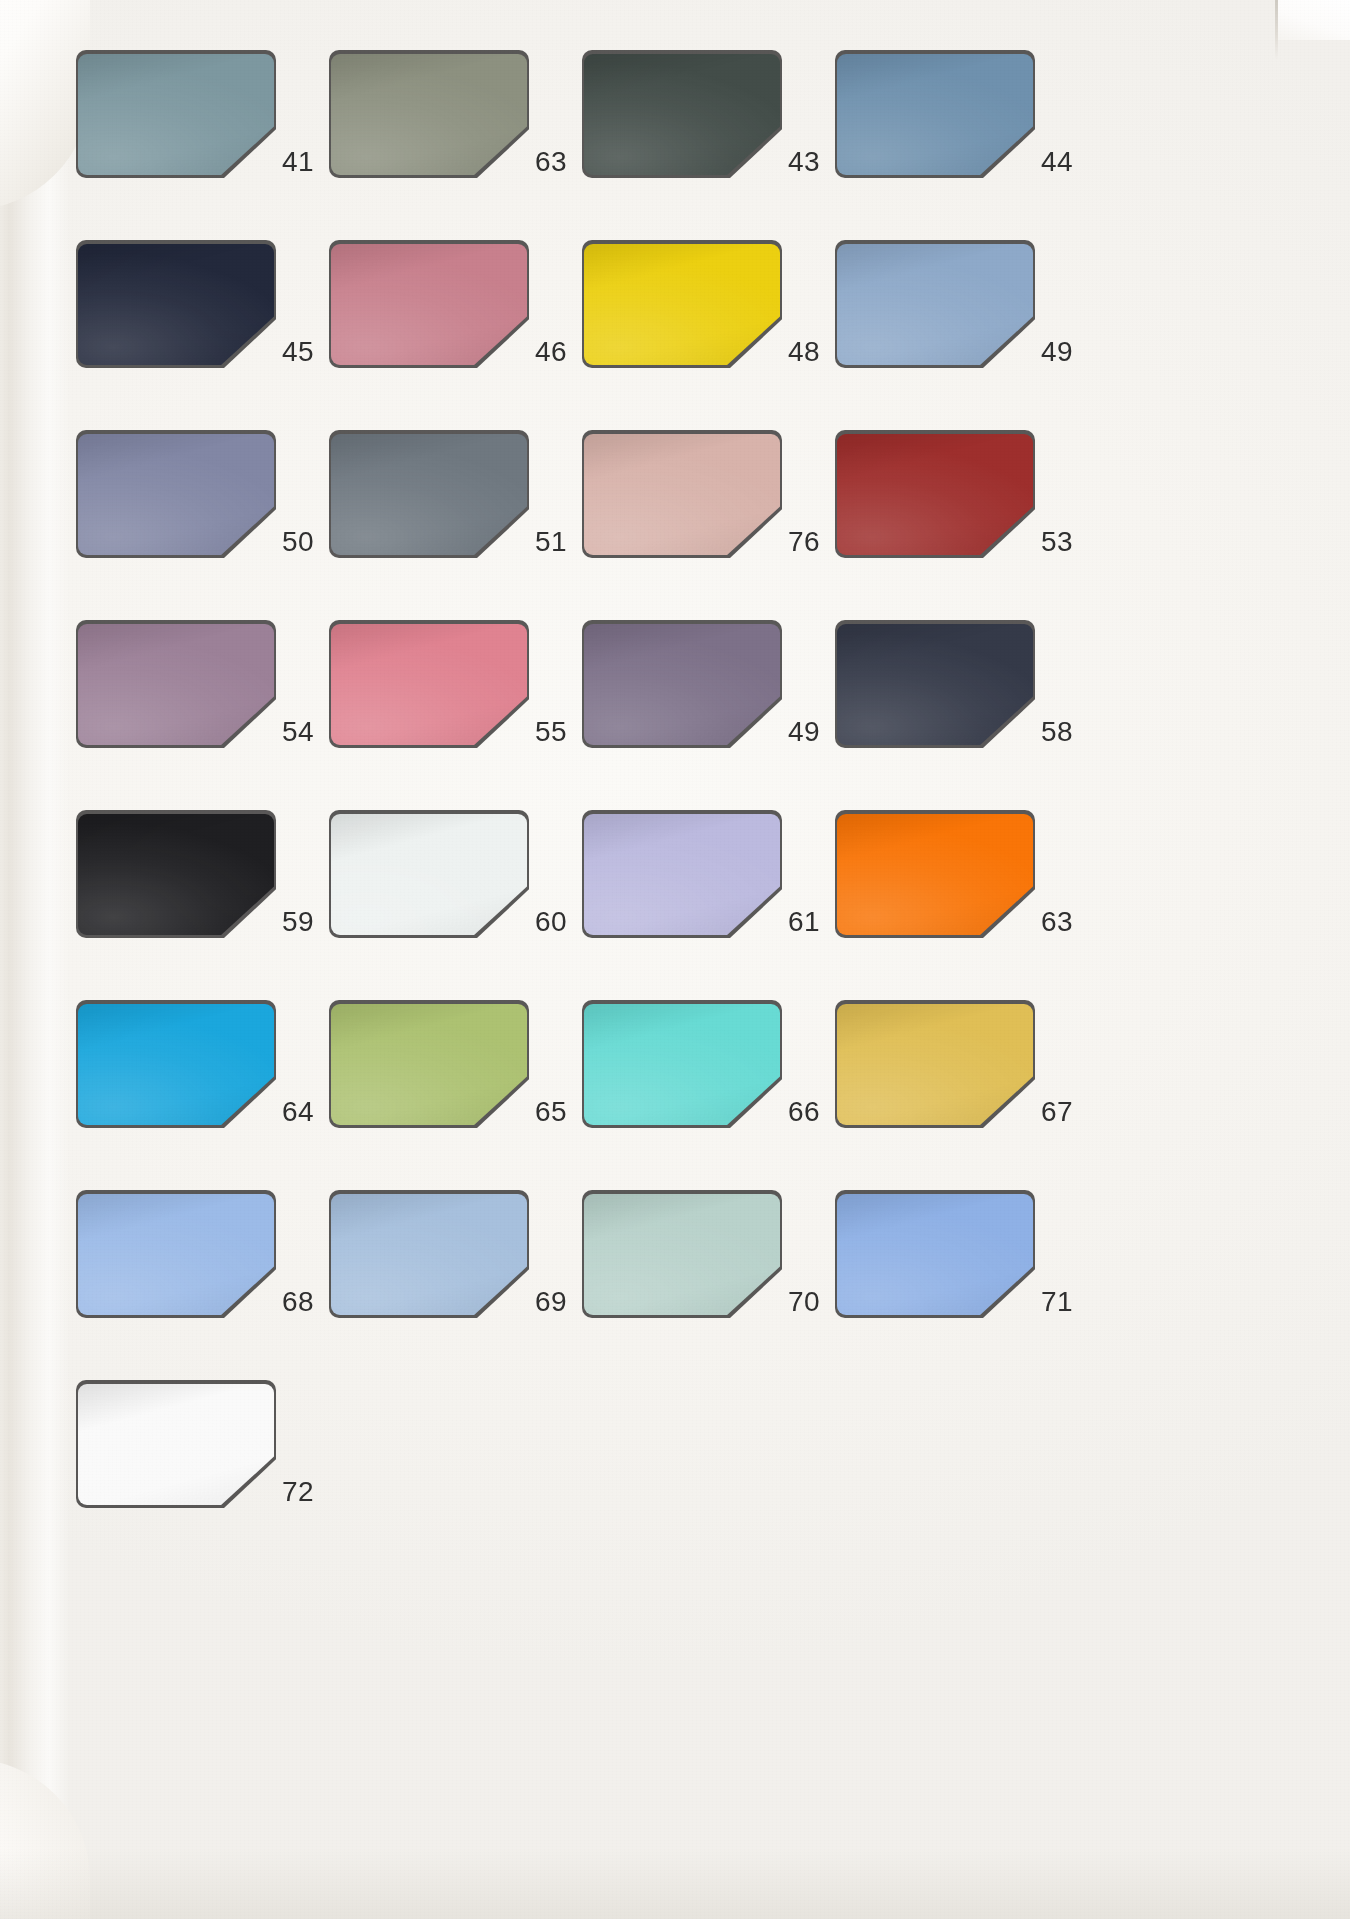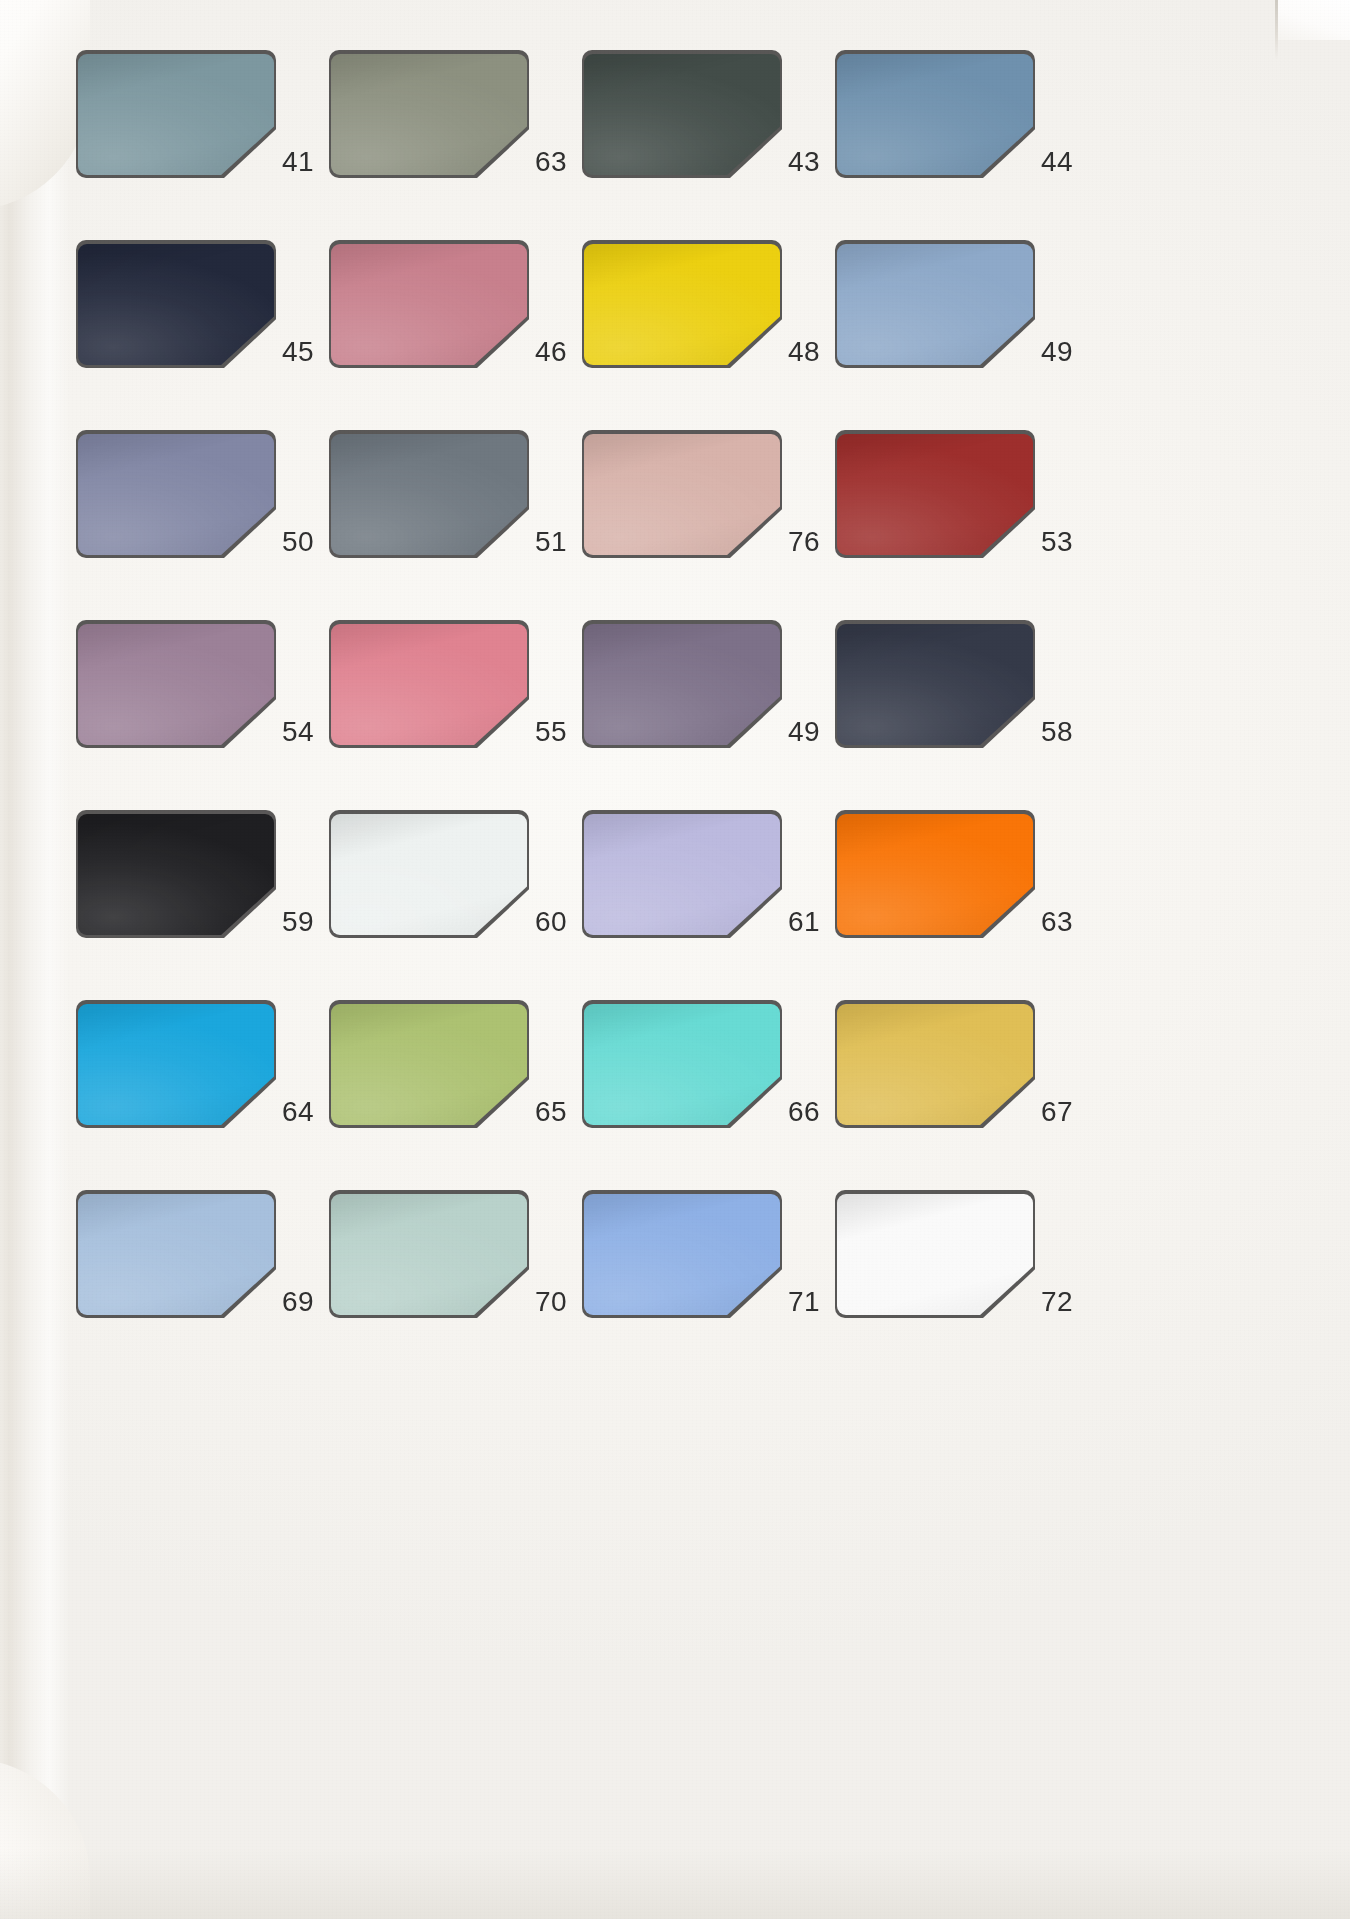--- a/index.html
+++ b/index.html
@@ -343,20 +343,27 @@
       <div class="cell">
         <div class="swatch-wrap">
           <div class="swatch-shadow"></div>
           <div class="swatch" title="mustard gold" style="background: rgb(224, 191, 86);"></div>
         </div>
         <div class="label">67</div>
       </div>
       <div class="cell">
         <div class="swatch-wrap">
           <div class="swatch-shadow"></div>
+          <div class="swatch" title="light sky blue" style="background: rgb(156, 187, 232);"></div>
+        </div>
+        <div class="label">68</div>
+      </div>
+      <div class="cell">
+        <div class="swatch-wrap">
+          <div class="swatch-shadow"></div>
           <div class="swatch" title="soft powder blue" style="background: rgb(167, 192, 221);"></div>
         </div>
         <div class="label">69</div>
       </div>
       <div class="cell">
         <div class="swatch-wrap">
           <div class="swatch-shadow"></div>
           <div class="swatch" title="pale sage mint" style="background: rgb(185, 210, 203);"></div>
         </div>
         <div class="label">70</div>

